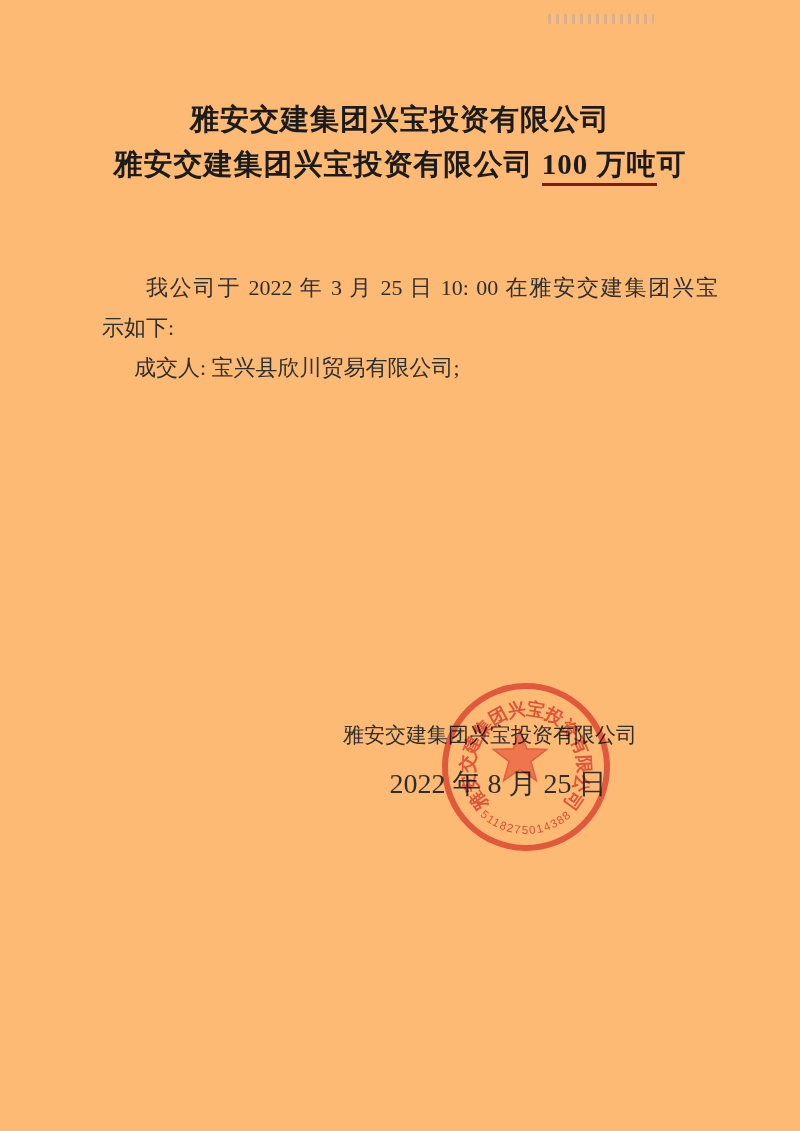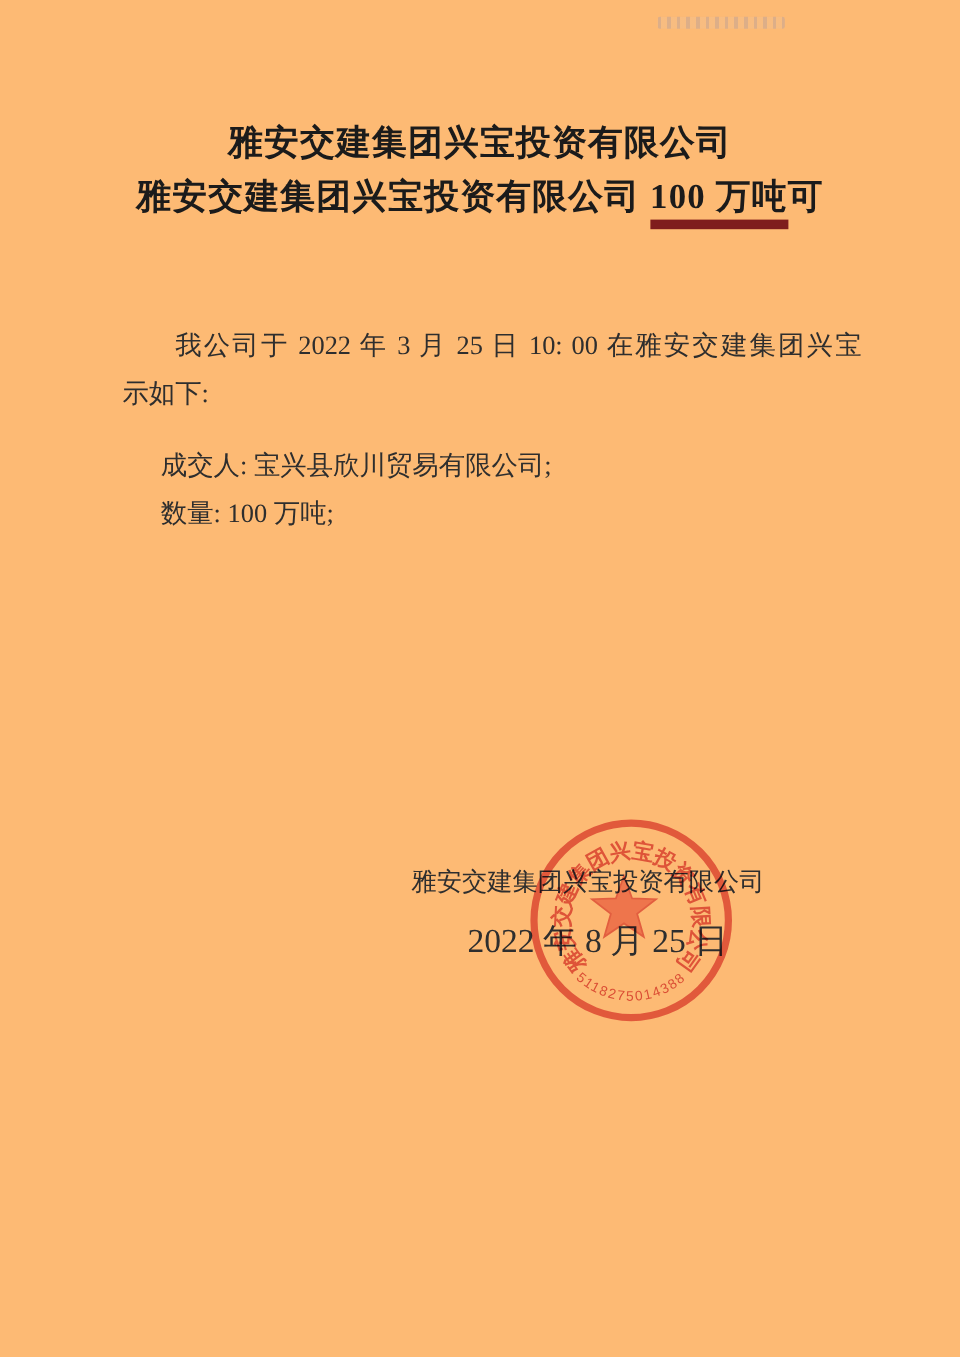--- a/index.html
+++ b/index.html
@@ -33,21 +33,21 @@
     position: absolute;
     top: 97px; left: 0; right: 0;
     text-align: center;
     font-weight: 700;
     font-size: 29px;
     line-height: 45px;
     color: #1b1b1b;
     letter-spacing: 1px;
   }
   .title-underline {
-    border-bottom: 8px solid #7f1d1d;
+    border-bottom: 3px solid #7f1d1d;
     padding-bottom: 3px;
   }
 
   
   .body-block {
     position: absolute;
     top: 268px; left: 102px;
     width: 616px;
     font-size: 22px;
     color: #2e2e2e;
@@ -56,21 +56,21 @@
     height: 40px;
     line-height: 40px;
     text-align: justify;
     text-align-last: justify;
   }
   .body-line.indent { padding-left: 44px; }
   .body-line.no-stretch {
     text-align: center;
     text-align-last: left;
   }
-  .result-block { margin-top: 20px; }
+  .result-block { margin-top: 0; }
   .result-line {
     height: 40px;
     line-height: 40px;
     margin-left: 32px;
     font-size: 22px;
     color: #2e2e2e;
   }
 
   
   .sig-company {
@@ -109,21 +109,20 @@
     <div>雅安交建集团兴宝投资有限公司</div>
     <div><span>雅安交建集团兴宝投资有限公司 </span><span class="title-underline">100 万吨</span><span>可</span></div>
   </div>
 
   <div class="body-block">
     <div class="body-line indent">我公司于 2022 年 3 月 25 日 10: 00 在雅安交建集团兴宝</div>
     <div class="body-line no-stretch">示如下:</div>
 
     <div class="result-block">
       <div class="result-line">成交人: 宝兴县欣川贸易有限公司;</div>
-      <div class="result-line">数量: 100 万吨;</div>
     </div>
   </div>
 
   <div class="sig-company">雅安交建集团兴宝投资有限公司</div>
   <div class="sig-date">2022 年 8 月 25 日</div>
 
   <svg class="stamp" viewBox="-85 -85 170 170" xmlns="http://www.w3.org/2000/svg" aria-hidden="true">
     <defs>
       <path id="arcTop" d="M -36.8,36.8 A 52,52 0 1 1 36.8,36.8" fill="none"></path>
       <path id="arcBottom" d="M -44.4,50.2 A 67,67 0 0 0 44.4,50.2" fill="none"></path>

